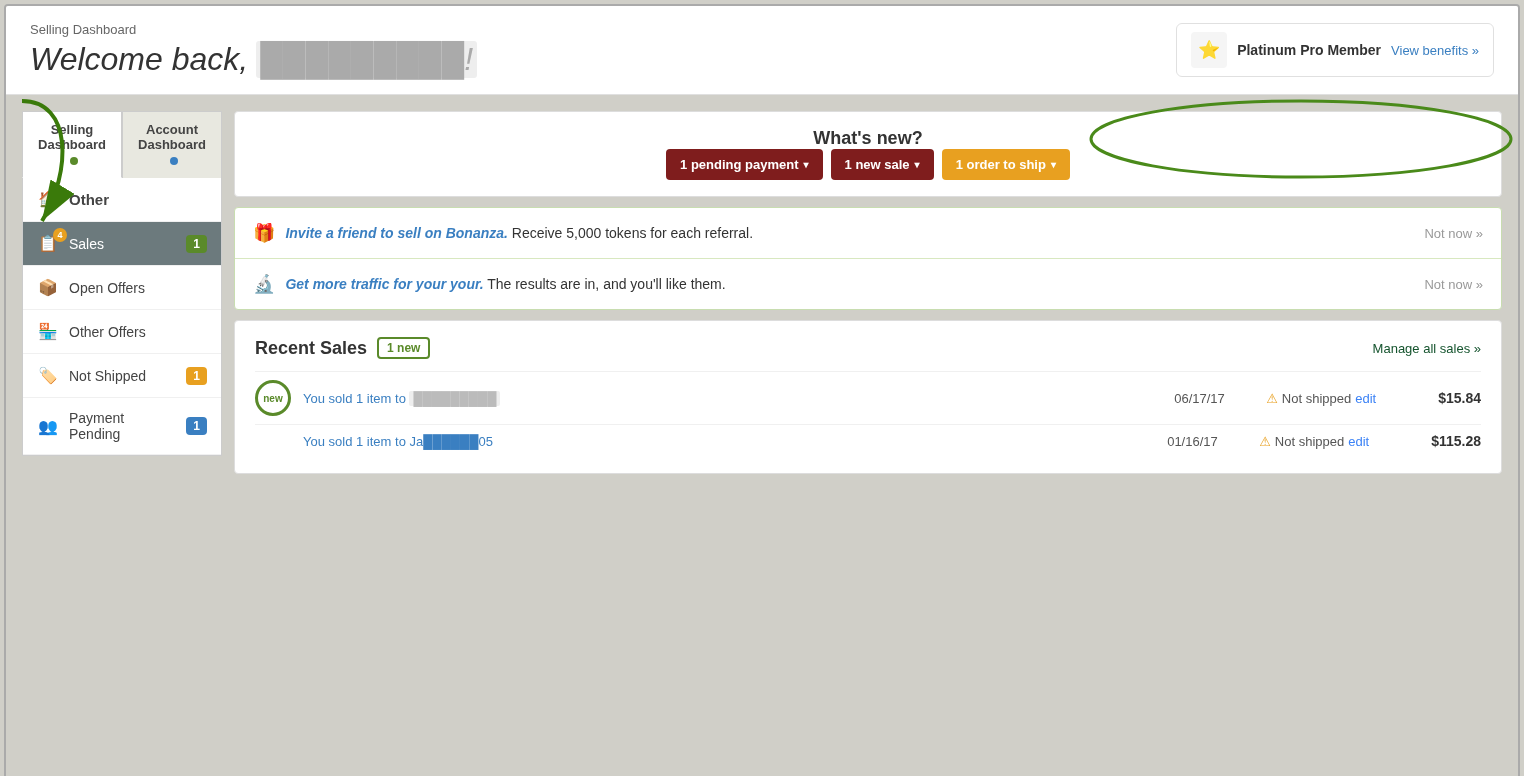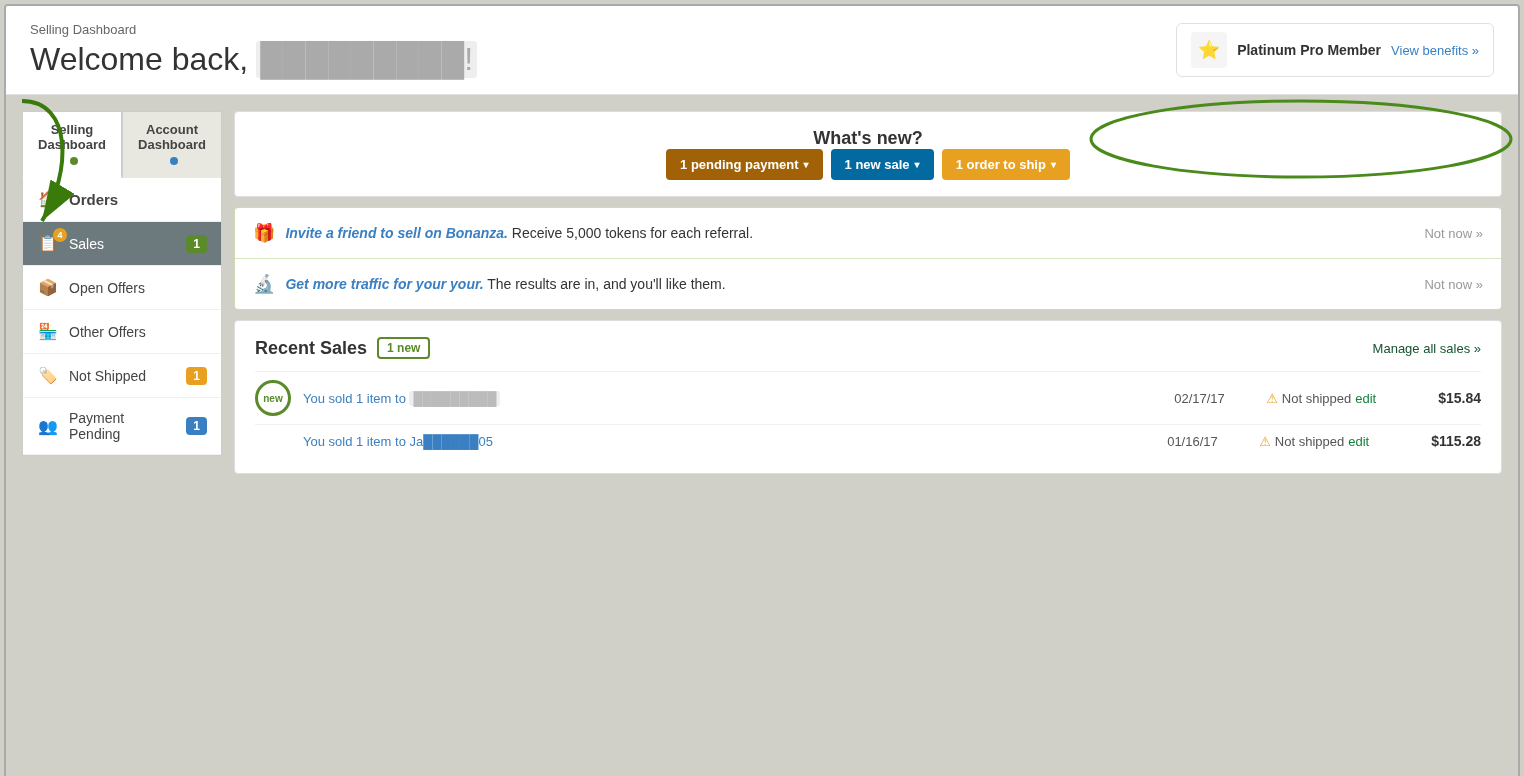--- a/index.html
+++ b/index.html
@@ -114,22 +114,22 @@
       justify-content: space-between;
     }
     .whats-new-title { font-size: 18px; font-weight: bold; color: #333; }
     .notification-buttons { display: flex; gap: 8px; }
     .notif-btn {
       display: flex; align-items: center; gap: 5px;
       padding: 8px 14px; border-radius: 4px;
       font-size: 13px; font-weight: bold; cursor: pointer;
       border: none; color: #fff;
     }
-    .notif-btn.blue { background: #a16207; }
-    .notif-btn.green { background: #0369a1; }
+    .notif-btn.blue { background: #7f1d1d; }
+    .notif-btn.green { background: #7f1d1d; }
     .notif-btn.orange { background: #e8a020; }
     .notif-btn .chevron { font-size: 10px; }
 
     
     .promotions-card {
       background: #fff;
       border: 1px solid #c8ddb0;
       border-radius: 4px;
       overflow: hidden;
     }
@@ -174,21 +174,21 @@
       border: 3px solid #5a8a2a; display: flex; align-items: center;
       justify-content: center; font-size: 10px; font-weight: bold;
       color: #5a8a2a; flex-shrink: 0;
     }
     .sale-description { flex: 1; color: #3a7fc1; font-size: 13px; }
     .sale-description .blurred { color: #bbb; background: #eee; border-radius: 2px; padding: 0 4px; }
     .sale-date { width: 80px; color: #555; font-size: 13px; }
     .sale-status { width: 160px; display: flex; align-items: center; gap: 4px; font-size: 13px; }
     .sale-status .warning-icon { color: #e8a020; }
     .sale-status .status-text { color: #555; }
-    .sale-status .edit-link { color: #15803d; cursor: pointer; }
+    .sale-status .edit-link { color: #3b82f6; cursor: pointer; }
     .sale-price { font-size: 14px; font-weight: bold; color: #333; }
 
     
     .page-container {
       position: relative;
       width: 1524px;
       min-height: 776px;
       background: #d0cfc8;
     }
 
@@ -203,21 +203,21 @@
   </style>
 </head>
 <body>
 
 <div class="page-container">
 <div class="outer-border">
 
   <div class="header">
     <div class="header-left">
       <div class="page-label">Selling Dashboard</div>
-      <div style="display:flex;align-items:baseline;gap:8px;">
+      <div style="display:flex;align-items:baseline;gap:8px;font-style:italic;">
         <div class="welcome-text">Welcome back,</div>
         <span class="welcome-text username">█████████!</span>
       </div>
     </div>
     <div class="member-badge">
       <div class="badge-icon">⭐</div>
       <div>
         <span class="badge-name">Platinum Pro Member</span>
       </div>
       <span class="badge-link">View benefits »</span>
@@ -247,21 +247,21 @@
         <div class="tab account">
           <span>Account Dashboard</span>
           <span class="dot" style="background:#3a7fc1;"></span>
         </div>
       </div>
 
       <div class="sidebar-nav">
 
         <div class="sidebar-item">
           <span class="icon">🏠</span>
-          <span class="orders-label">Orders</span>
+          <span class="orders-label">Other</span>
         </div>
 
         <div class="sidebar-item active">
           <span class="icon" style="position:relative;">
             📋
             <span style="position:absolute;top:-6px;right:-8px;background:#e8a020;color:#fff;border-radius:50%;width:14px;height:14px;font-size:9px;display:flex;align-items:center;justify-content:center;font-weight:bold;">4</span>
           </span>
           <span class="label">Sales</span>
           <span class="badge green">1</span>
         </div>
@@ -342,21 +342,21 @@
           </div>
           <span class="manage-link">Manage all sales »</span>
         </div>
 
         <div class="sale-row">
           <div class="sale-new-badge">new</div>
           <div class="sale-description">
             <span>You sold 1 item to </span>
             <span class="blurred">█████████</span>
           </div>
-          <div class="sale-date">02/17/17</div>
+          <div class="sale-date">06/17/17</div>
           <div class="sale-status">
             <span class="warning-icon">⚠</span>
             <span class="status-text">Not shipped</span>
             <span class="edit-link">edit</span>
           </div>
           <div class="sale-price">$15.84</div>
         </div>
 
         <div class="sale-row">
           <div style="width:36px;flex-shrink:0;"></div>

